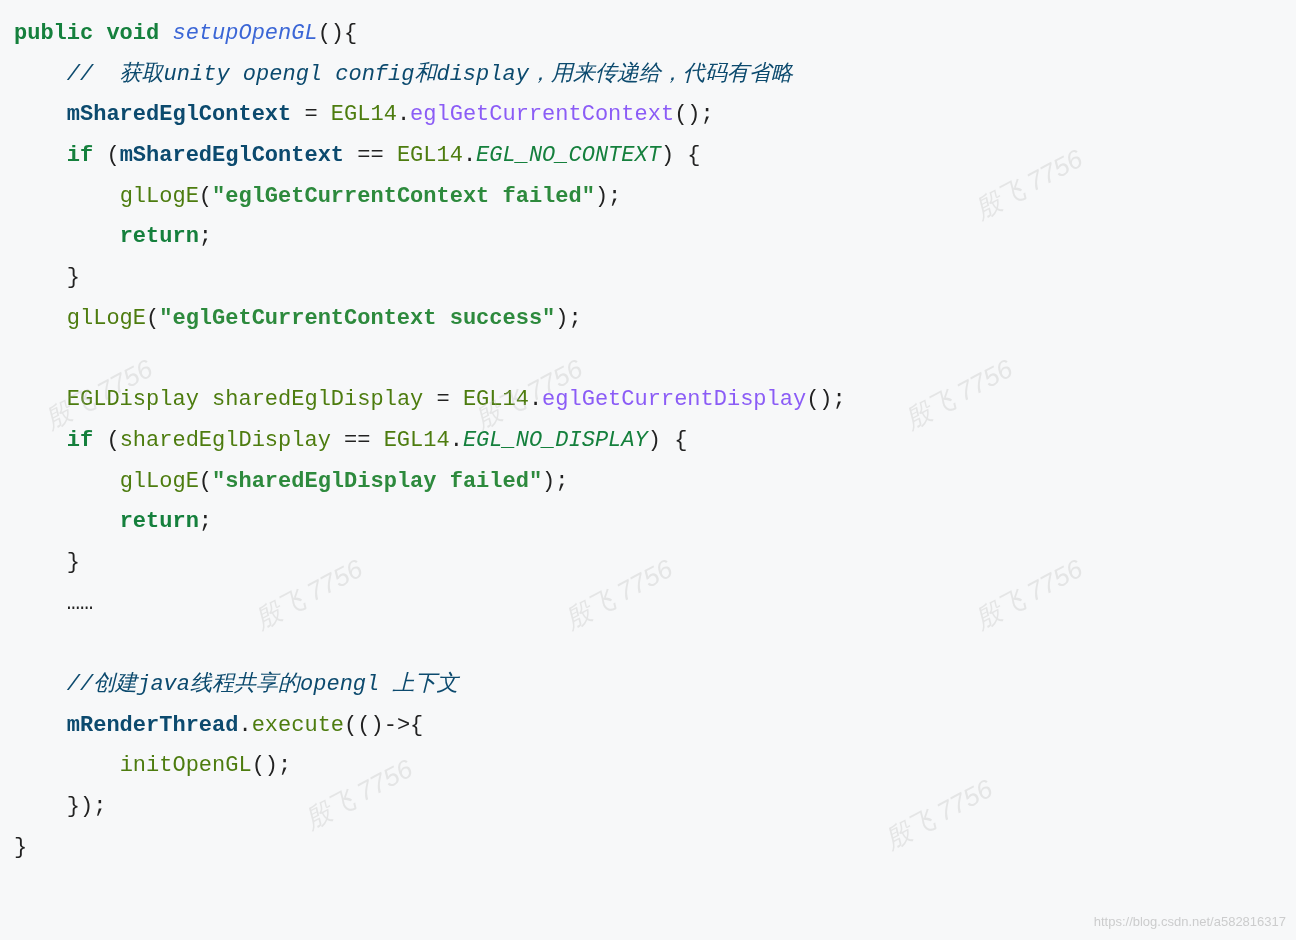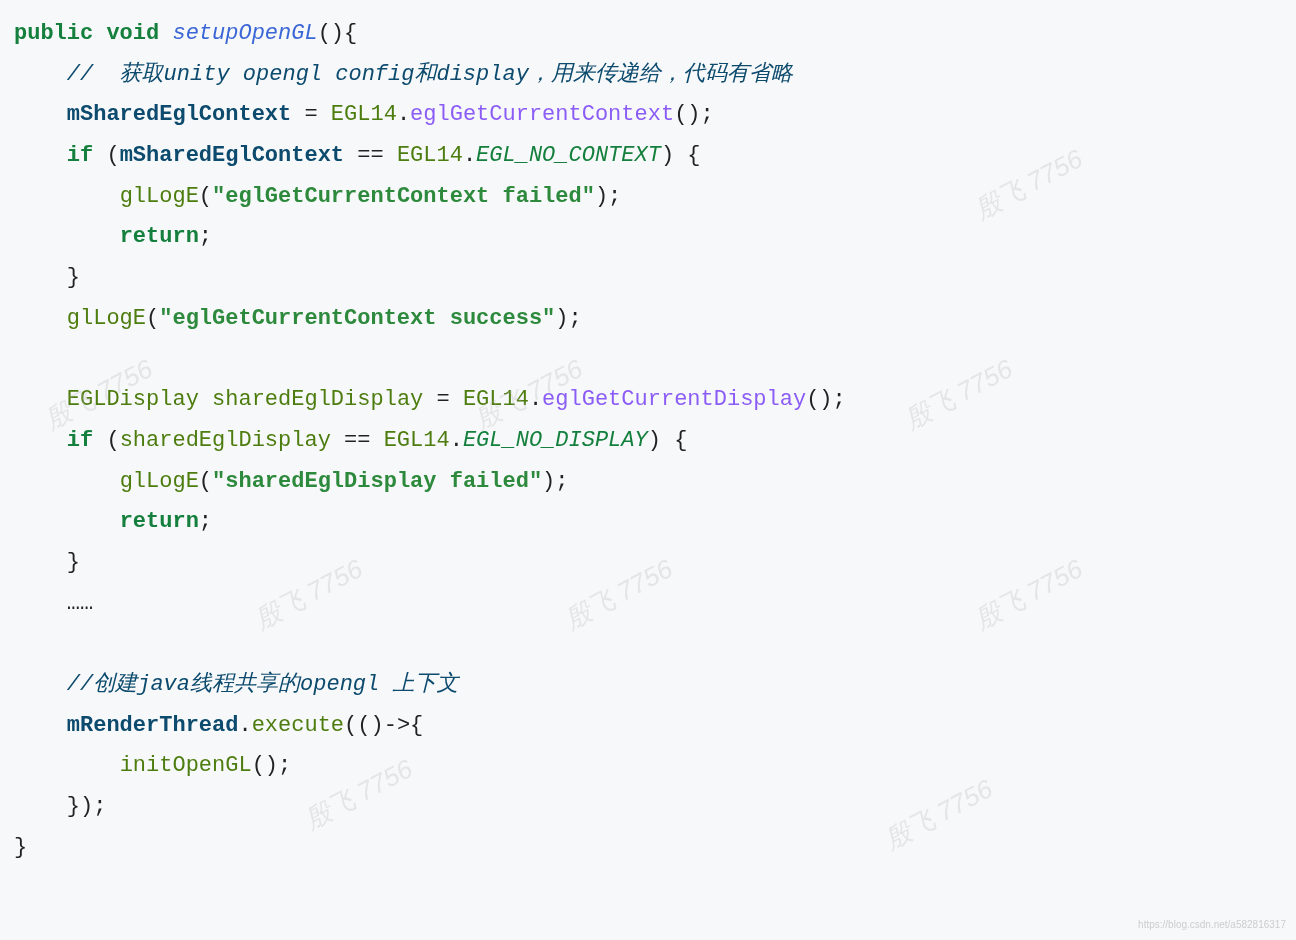--- a/index.html
+++ b/index.html
@@ -38,21 +38,21 @@
   transform: rotate(-28deg);
   pointer-events: none;
   white-space: nowrap;
   font-style: italic;
 }
 .footer-wm {
   position: absolute;
   right: 10px;
   bottom: 6px;
   color: rgba(150,150,150,0.45);
-  font-size: 10px;
+  font-size: 13px;
   font-family: Arial, sans-serif;
 }
 </style>
 </head>
 <body>
 
 <pre><span class="kw">public</span> <span class="kw">void</span> <span class="fn">setupOpenGL</span><span class="pn">(){</span>
     <span class="cm">//  获取unity opengl config和display，用来传递给，代码有省略</span>
     <span class="id-b">mSharedEglContext</span> <span class="op">=</span> <span class="cls">EGL14</span><span class="pn">.</span><span class="mth-i">eglGetCurrentContext</span><span class="pn">();</span>
     <span class="kw">if</span> <span class="pn">(</span><span class="id-b">mSharedEglContext</span> <span class="op">==</span> <span class="cls">EGL14</span><span class="pn">.</span><span class="const-i">EGL_NO_CONTEXT</span><span class="pn">) {</span>

